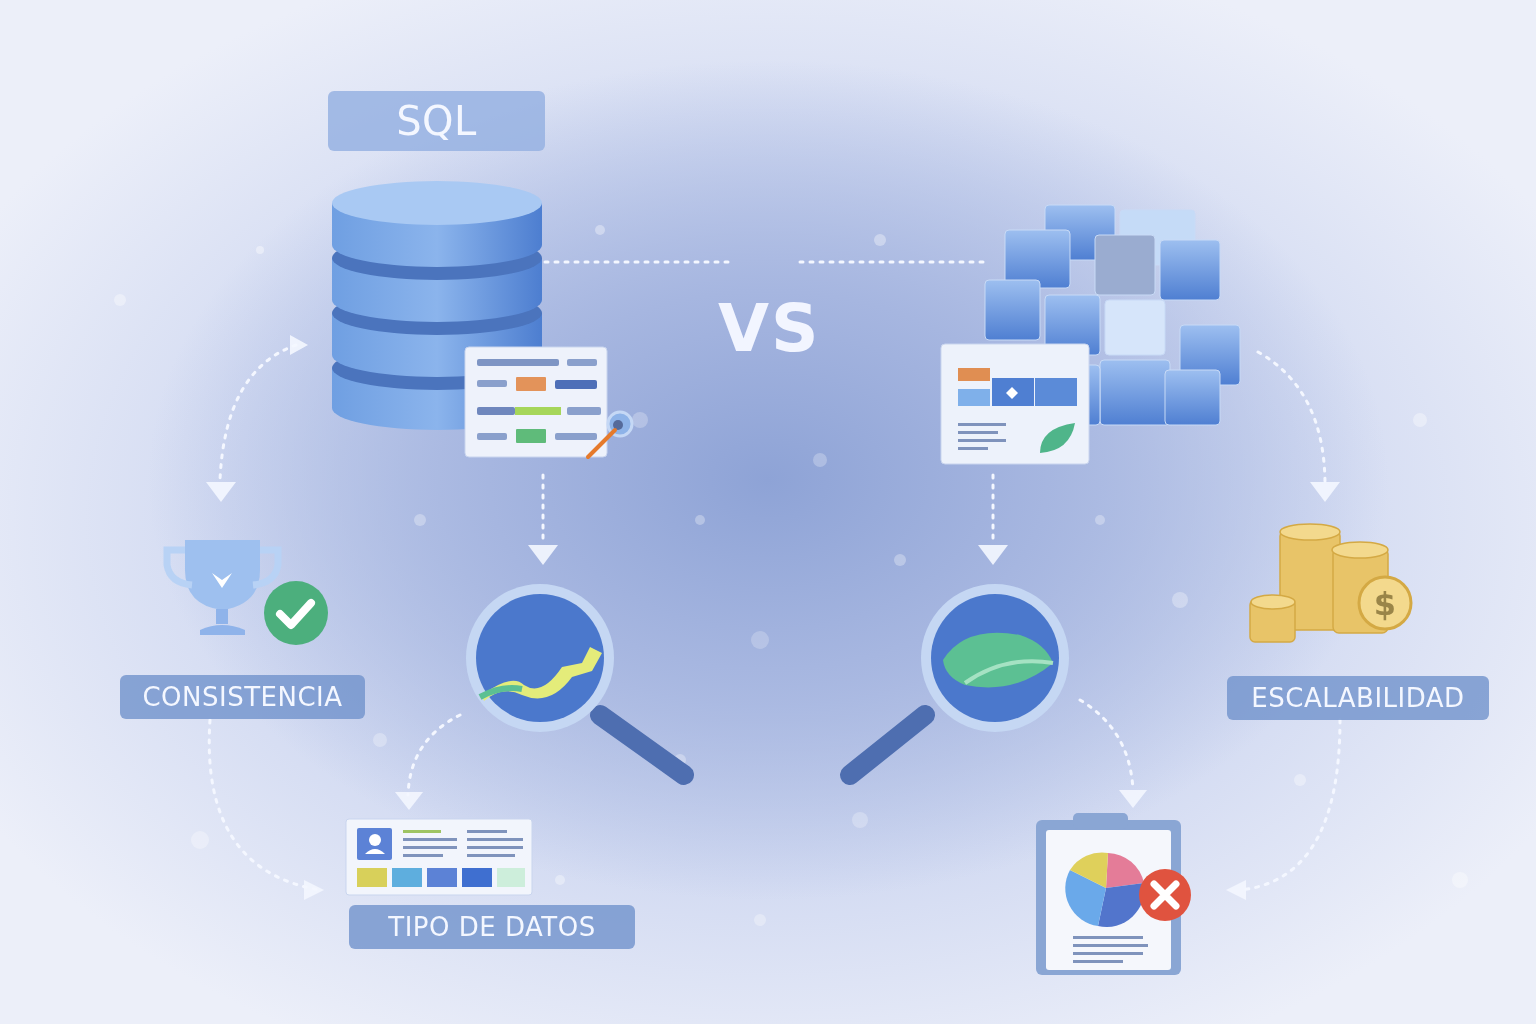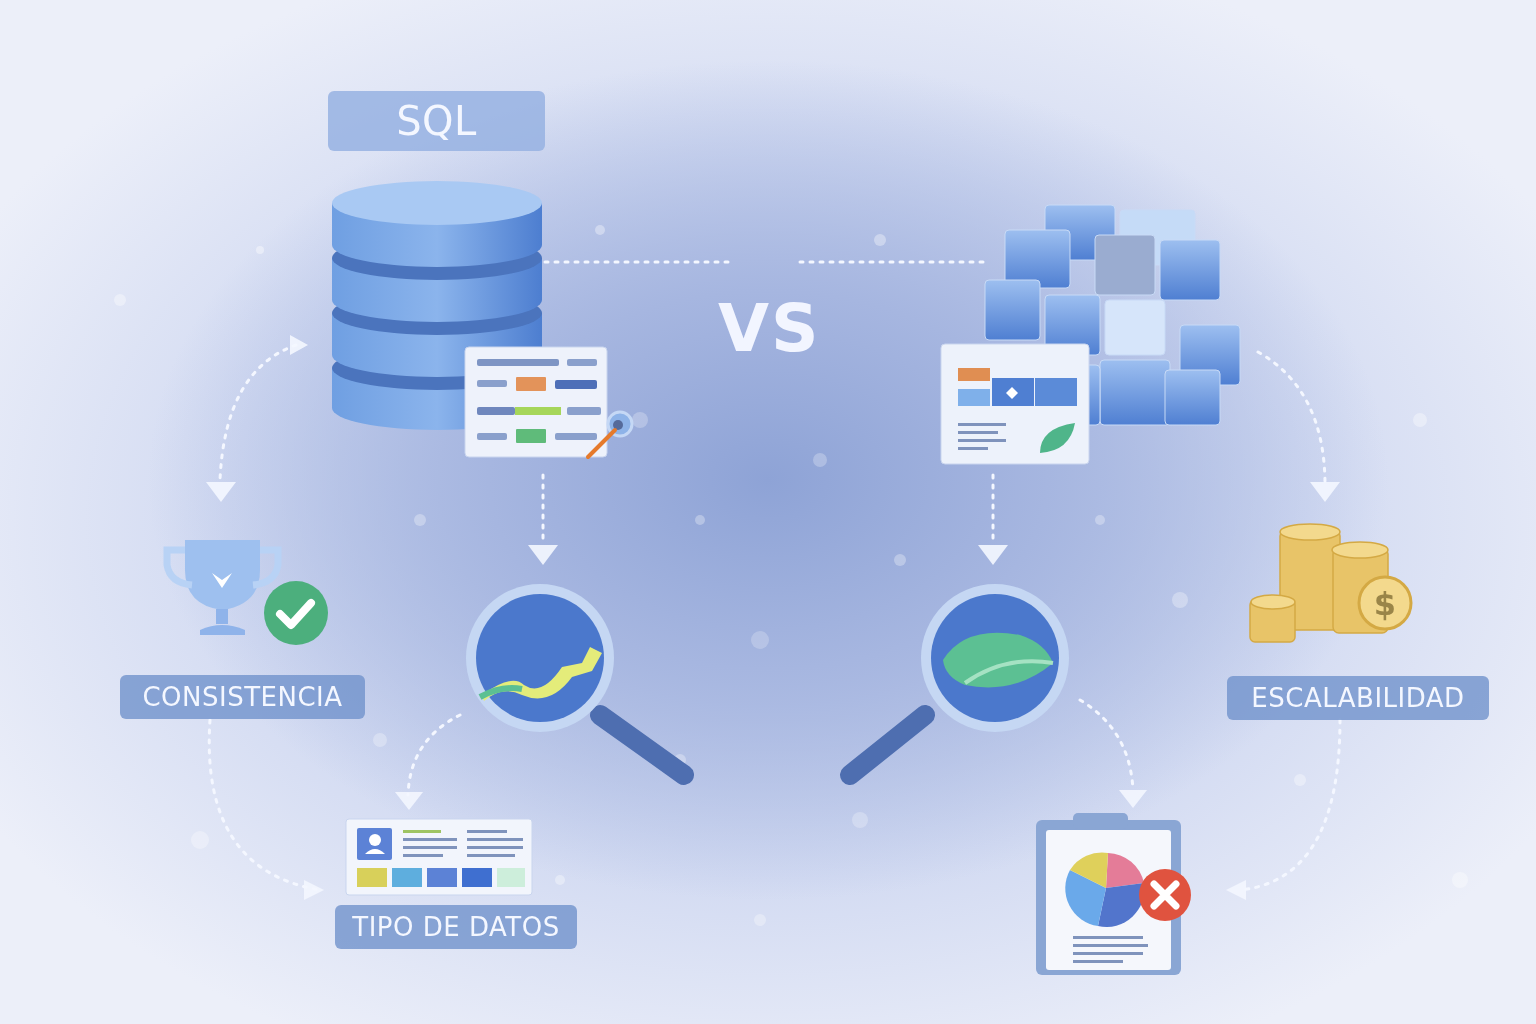--- a/index.html
+++ b/index.html
@@ -225,16 +225,16 @@
     <path d="M78 80 L42 62 A38 38 0 0 1 80 45z" fill="#dfd05b"></path>
     <rect x="45" y="128" width="70" height="3" fill="#7f93bc"></rect>
       <rect x="45" y="136" width="75" height="3" fill="#7f93bc"></rect>
     <rect x="45" y="144" width="70" height="3" fill="#7f93bc"></rect>
       <rect x="45" y="152" width="50" height="3" fill="#7f93bc"></rect>
     <circle cx="137" cy="87" r="26" fill="#e0533f"></circle>
     <path d="M126 76 l22 22 M148 76 l-22 22" stroke="#fff" stroke-width="7" stroke-linecap="round"></path>
   </svg>
 
   <div class="tag feat" style="left:120px;top:675px;width:245px;">CONSISTENCIA</div>
-  <div class="tag feat" style="left:335px;top:905px;width:242px;">TIPO DE DATOS</div>
+  <div class="tag feat" style="left:349px;top:905px;width:286px;">TIPO DE DATOS</div>
   <div class="tag feat" style="left:1190px;top:676px;width:262px;margin-left:37px;">ESCALABILIDAD</div>
 
 </div>
 
 </body></html>

